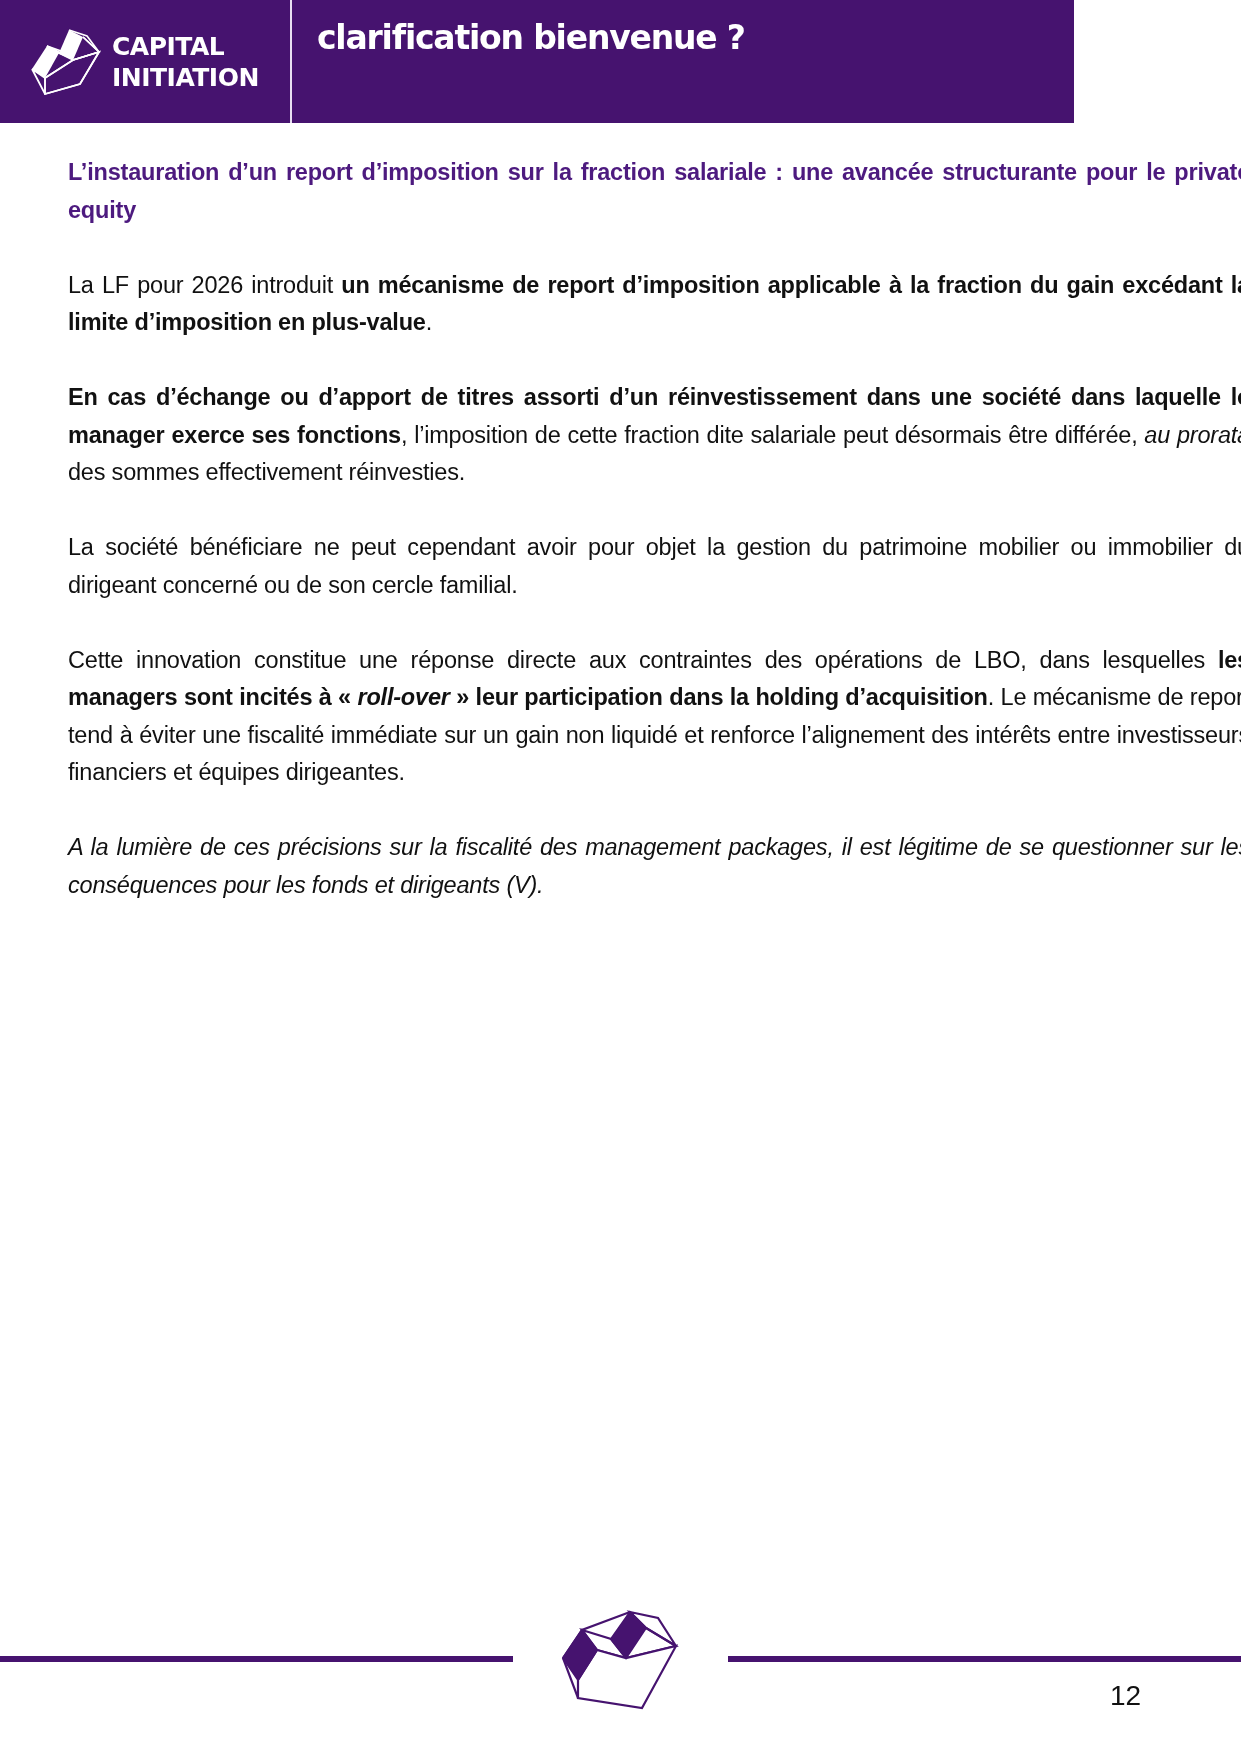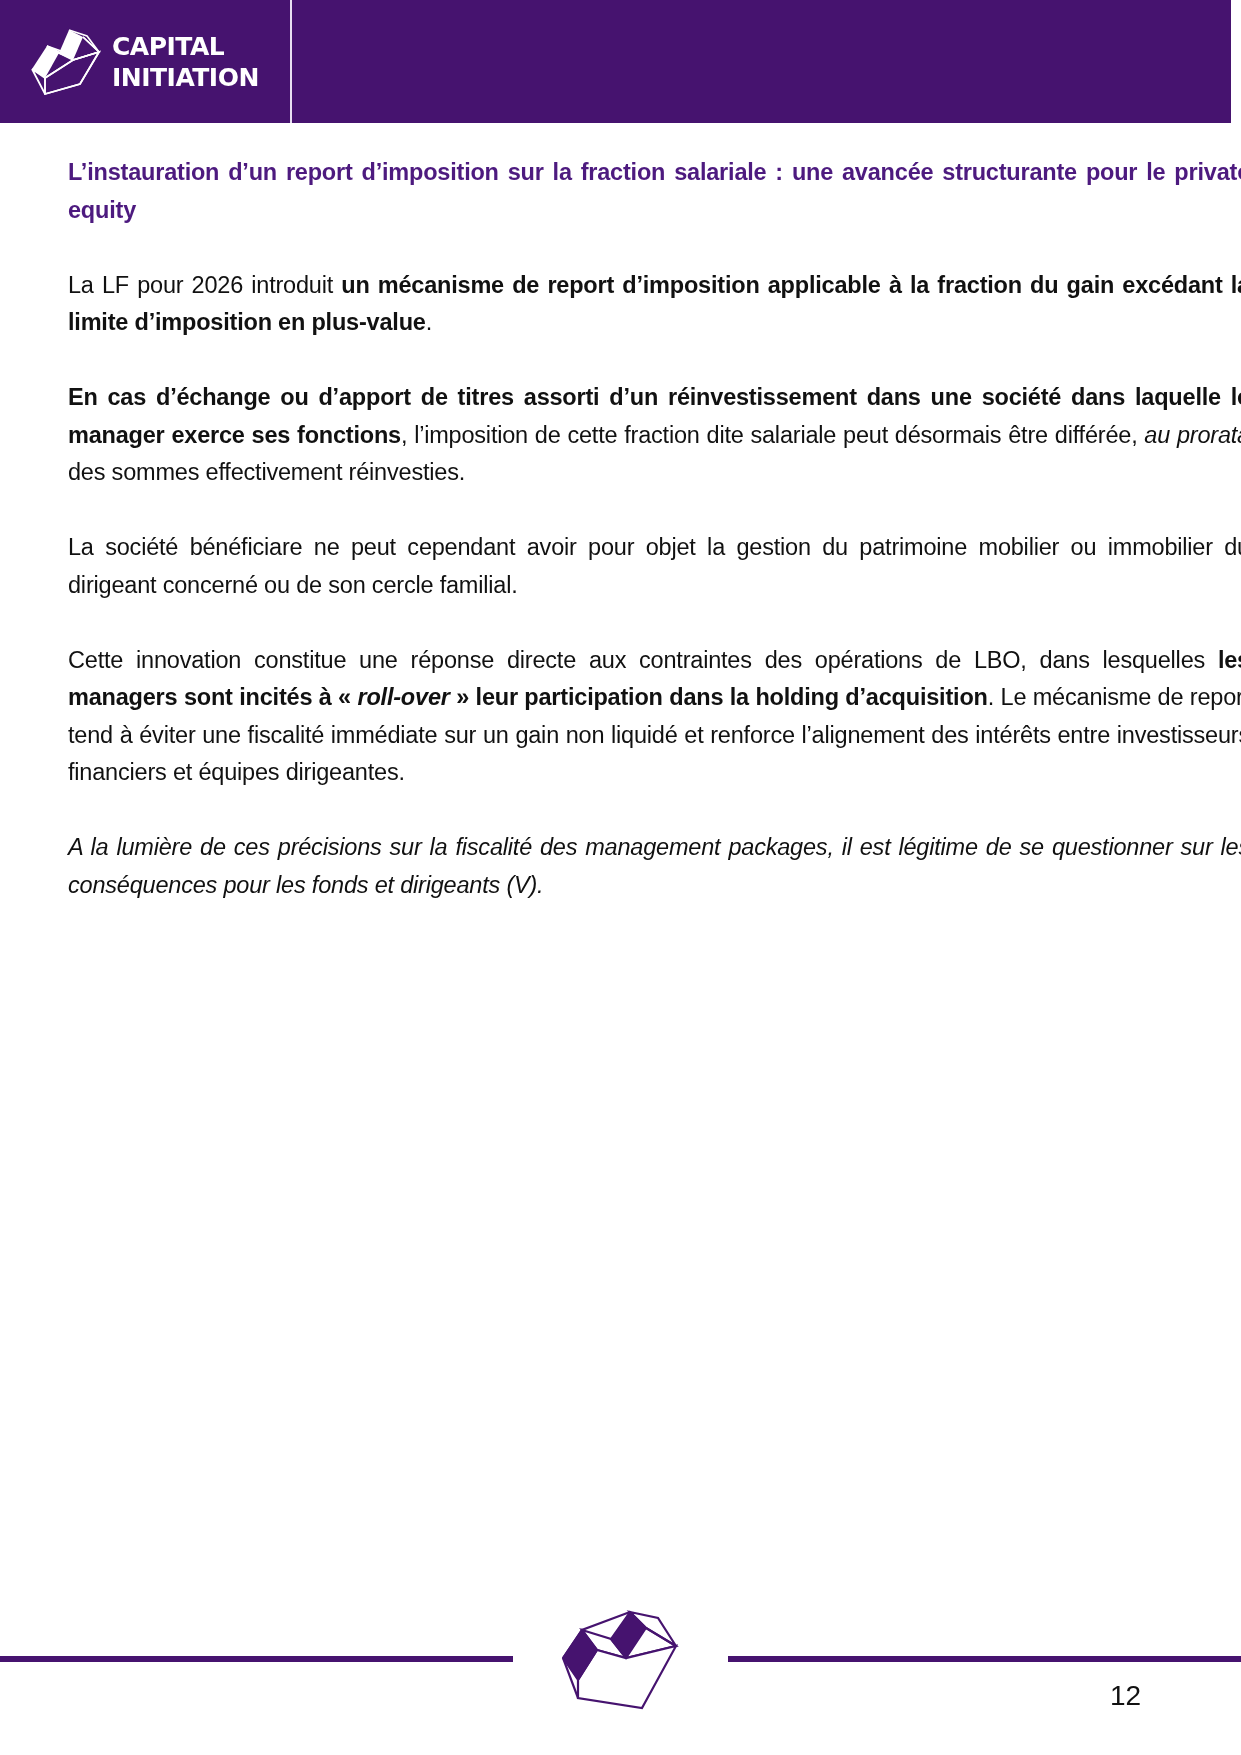--- a/index.html
+++ b/index.html
@@ -11,21 +11,21 @@
       width: 1241px;
       height: 1755px;
       position: relative;
       overflow: hidden;
       font-family: "Liberation Sans", "DejaVu Sans", sans-serif;
       color: #111111;
     }
     .header {
       position: absolute;
       left: 0; top: 0;
-      width: 1231px;
+      width: 1074px;
       height: 123px;
       background: #46136f;
     }
     .brand {
       position: absolute;
       left: 0; top: 0;
       width: 290px;
       height: 123px;
     }
     .brand-logo {
@@ -141,20 +141,21 @@
       <line x1="17" y1="52" x2="17" y2="68" stroke="#ffffff" stroke-width="1.6"></line>
       <polygon points="17,52 45,34 71,26 52,58 17,68" fill="none" stroke="#ffffff" stroke-width="1.6"></polygon>
     </svg>
     <div class="brand-name">
       <div>CAPITAL</div>
       <div>INITIATION</div>
     </div>
   </div>
   <div class="header-divider"></div>
   <div class="header-title">
+    <div>clarification bienvenue ?</div>
   </div>
 </div>
 
 <div class="content">
   <p class="section-heading">L’instauration d’un report d’imposition sur la fraction salariale : une avancée structurante pour le private equity</p>
 
   <p><span>La LF pour 2026 introduit </span><span class="b">un mécanisme de report d’imposition applicable à la fraction du gain excédant la limite d’imposition en plus-value</span><span>.</span></p>
 
   <p><span class="b">En cas d’échange ou d’apport de titres assorti d’un réinvestissement dans une société dans laquelle le manager exerce ses fonctions</span><span>, l’imposition de cette fraction dite salariale peut désormais être différée, </span><span class="i">au prorata</span><span> des sommes effectivement réinvesties.</span></p>
 

